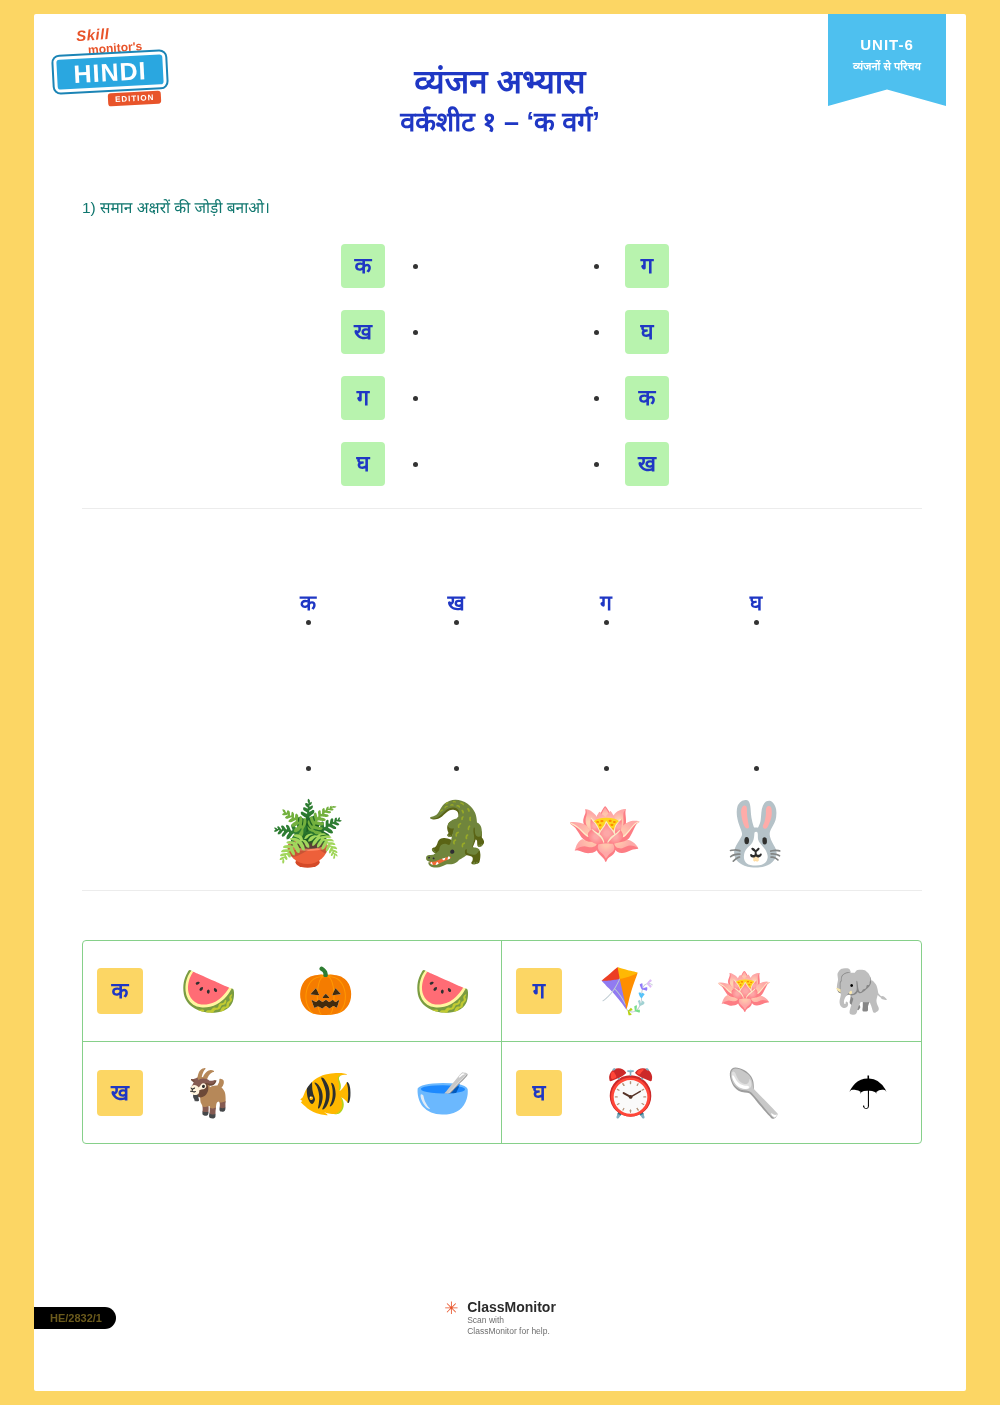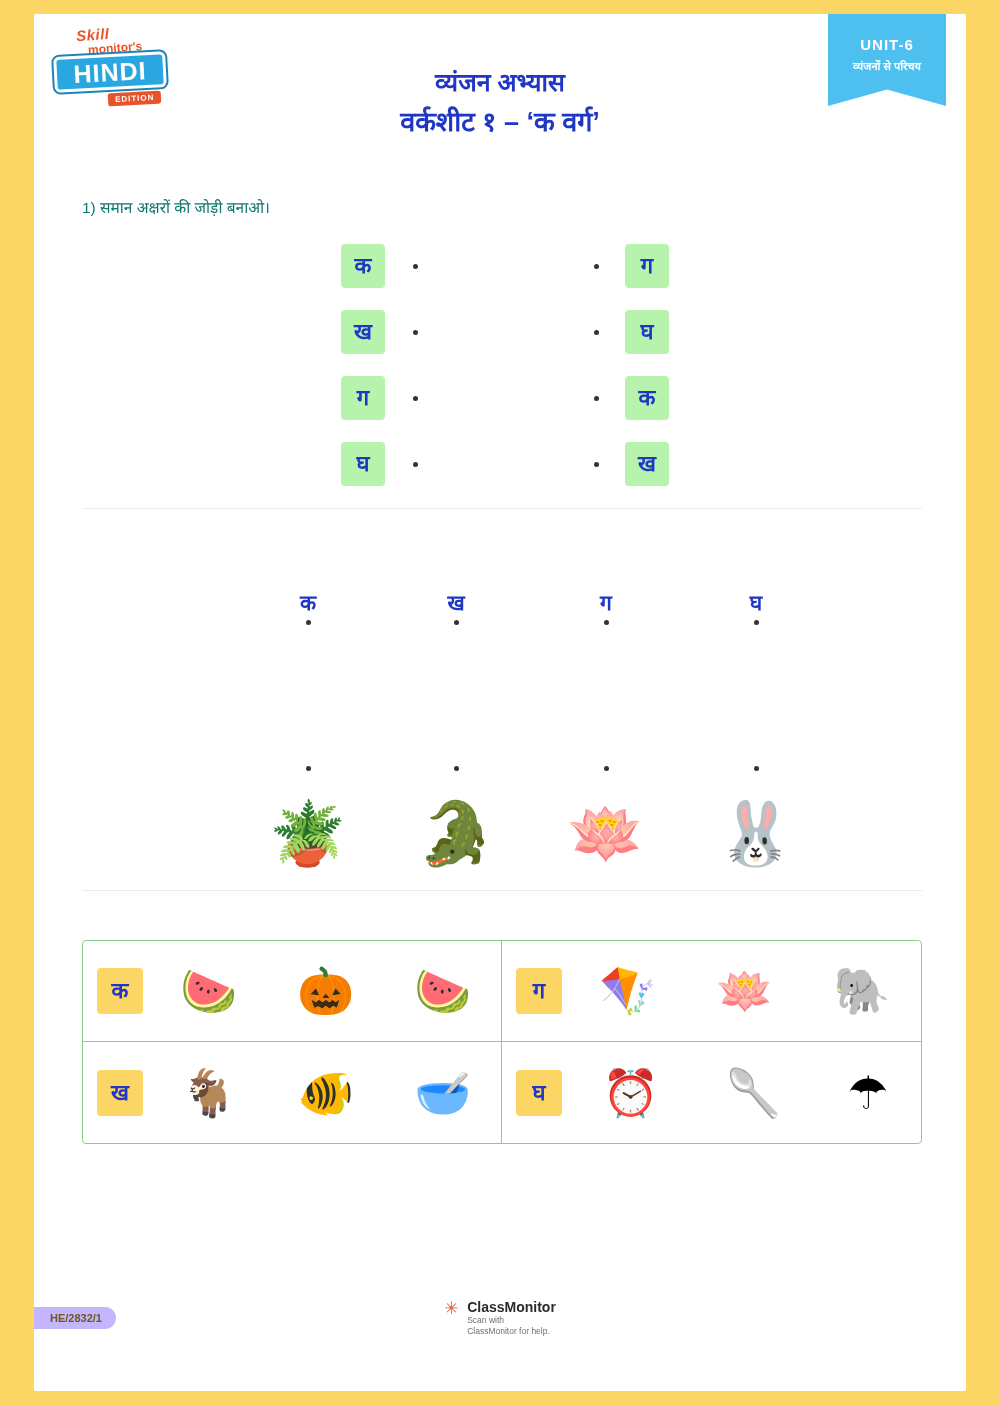--- a/index.html
+++ b/index.html
@@ -57,21 +57,21 @@
     padding: 2px 7px; border-radius: 3px;
     letter-spacing: 1px;
     transform: rotate(-3deg);
   }
   
   .title-wrap {
     position: absolute; left: 0; top: 48px; width: 932px;
     text-align: center;
   }
   .title-1 {
-    color: #1f37c4; font-size: 25px; font-weight: bold;
+    color: #1f37c4; font-size: 33px; font-weight: bold;
     line-height: 40px;
   }
   .title-2 {
     color: #1f37c4; font-size: 27px; font-weight: bold;
     line-height: 40px;
   }
   
   .ribbon {
     position: absolute; right: 20px; top: 0px;
     width: 118px; height: 92px;
@@ -157,21 +157,21 @@
     background: #fcd664; border-radius: 4px;
     color: #1f37c4; font-size: 22px; font-weight: bold;
     text-align: center; line-height: 46px;
     margin-right: 8px;
   }
   .q3-imgs { display: flex; flex: 1; justify-content: space-around; align-items: center; }
   .q3-img { font-size: 46px; line-height: 56px; }
   
   .code-tag {
     position: absolute; left: 0px; bottom: 62px;
-    background: #c4b5fd; color: #6b5a1c;
+    background: #000000; color: #6b5a1c;
     font-size: 11px; font-weight: bold;
     padding: 5px 14px 5px 16px;
     border-radius: 0 14px 14px 0;
   }
   .footer-brand {
     position: absolute; left: 0; bottom: 54px; width: 932px;
     display: flex; justify-content: center; align-items: flex-start;
   }
   .cm-star {
     width: 18px; height: 18px; margin-right: 5px; margin-top: 1px;

